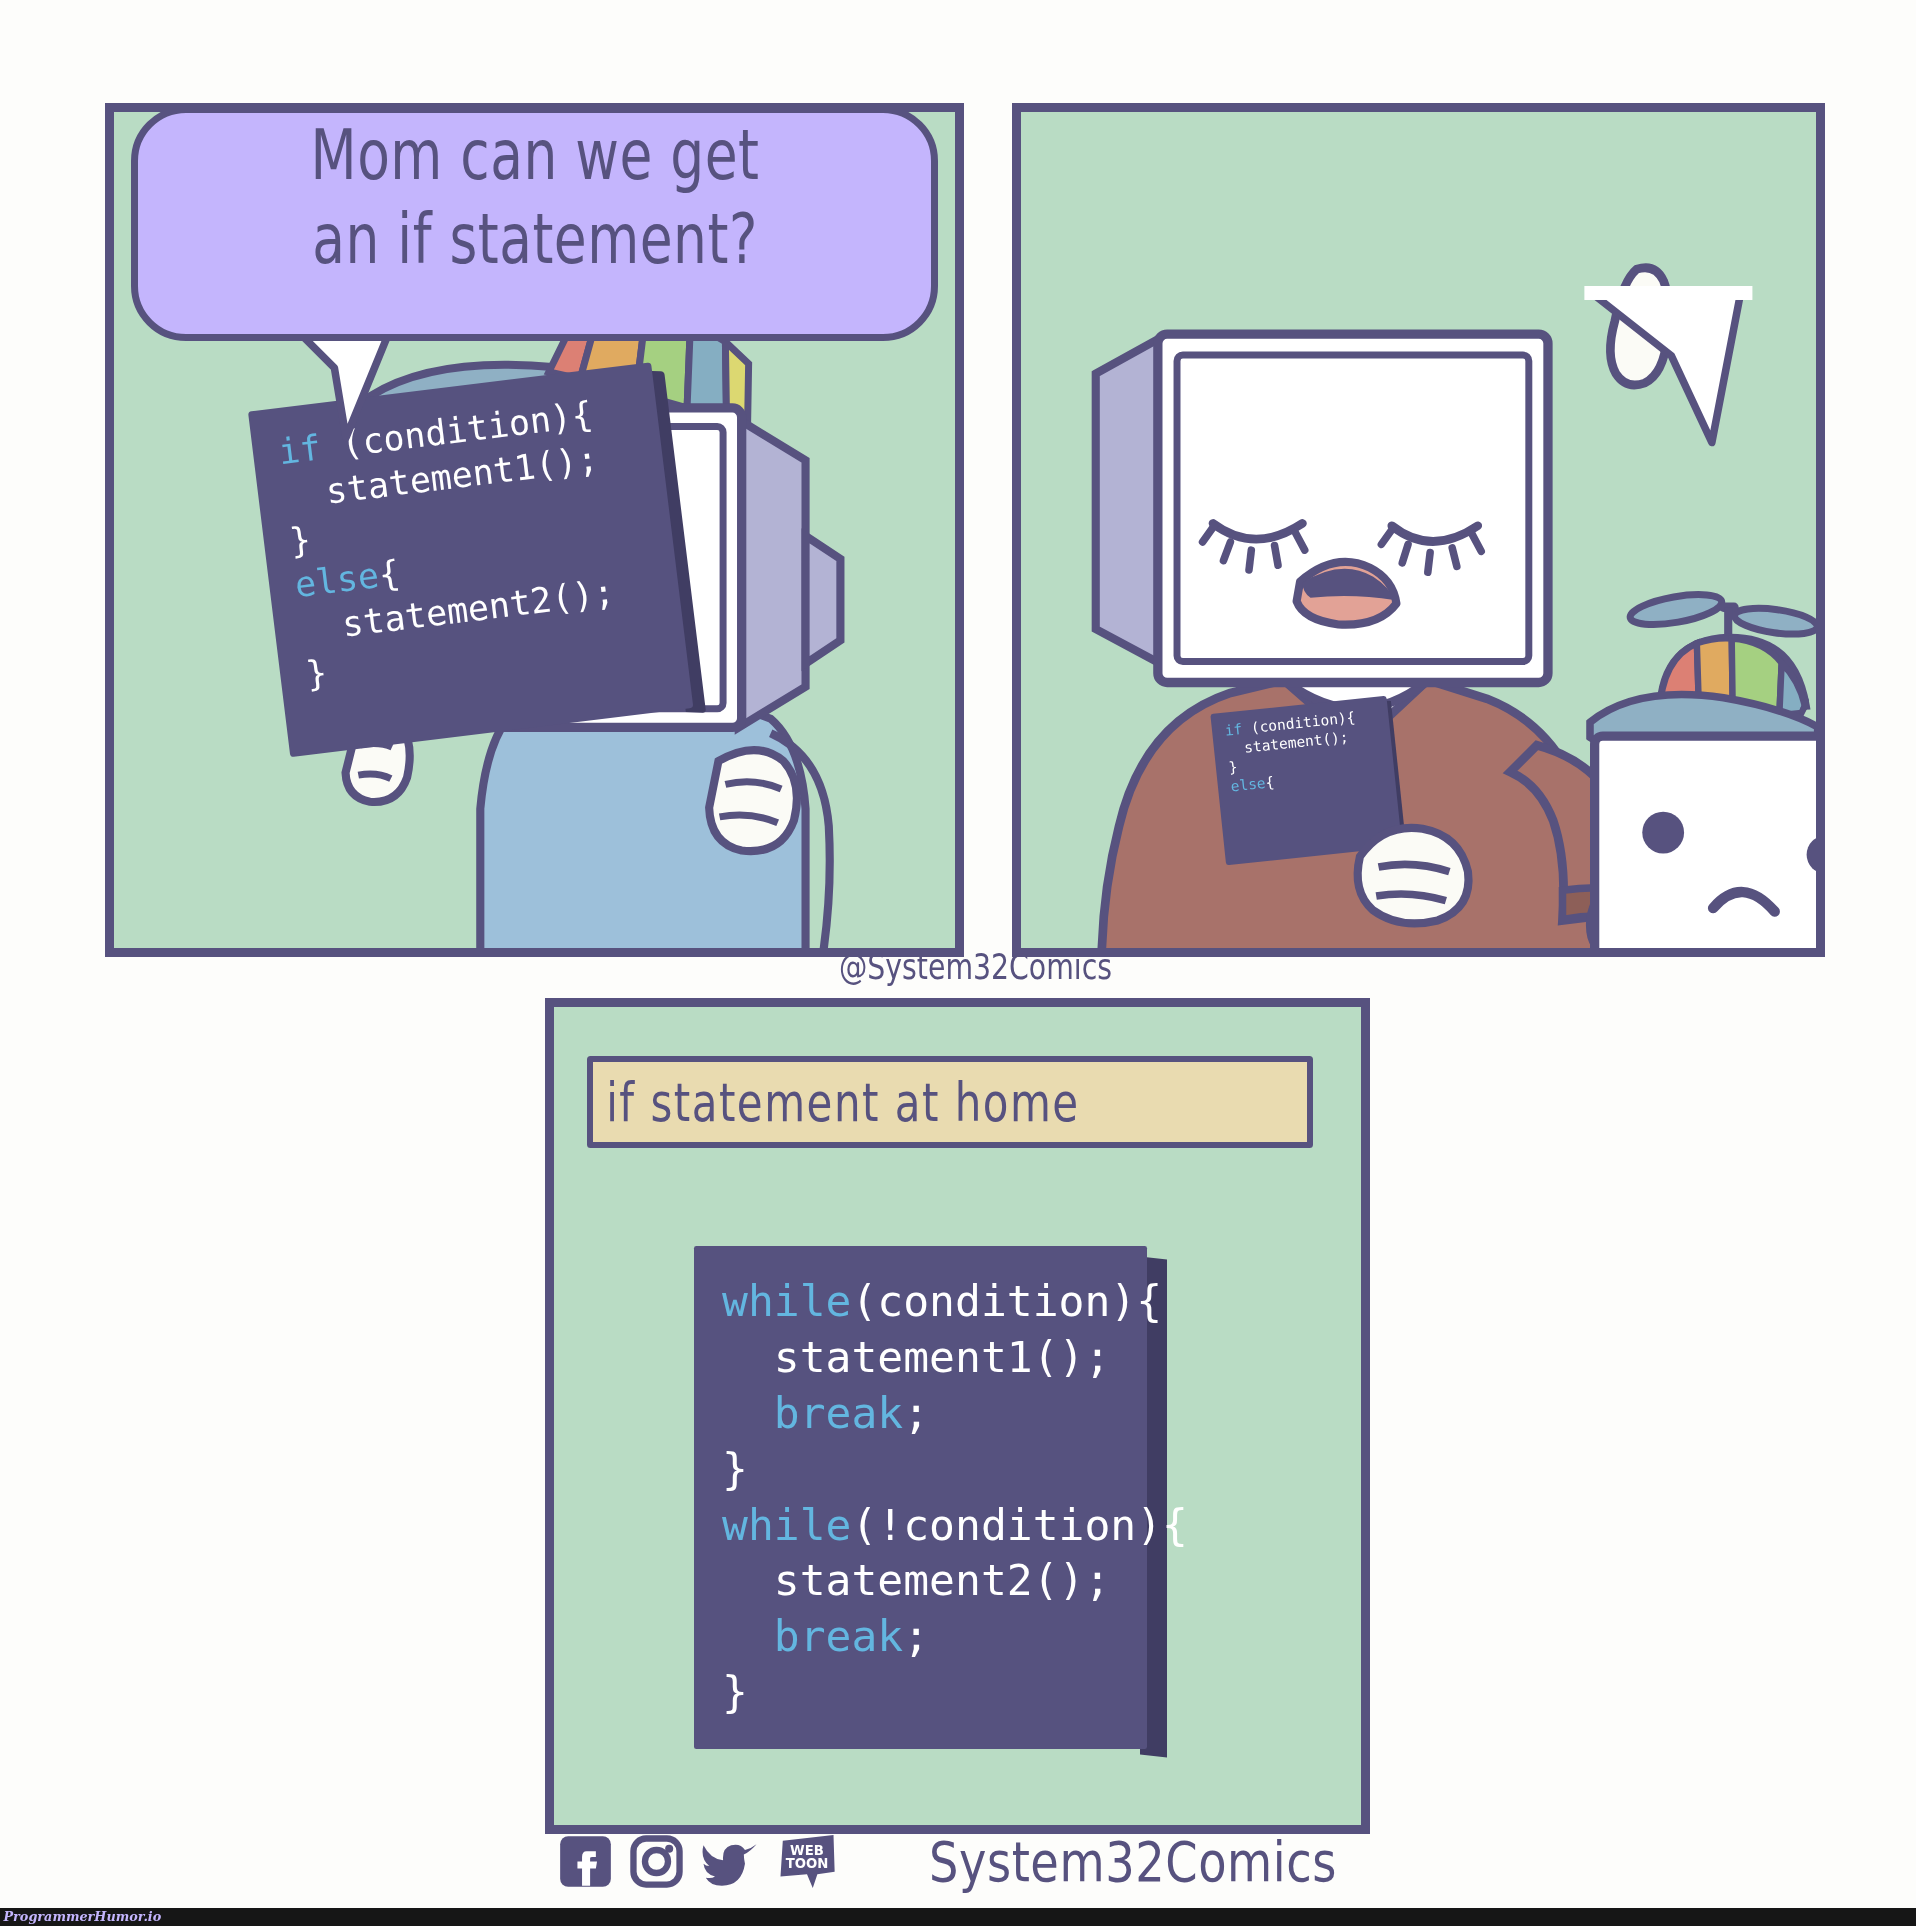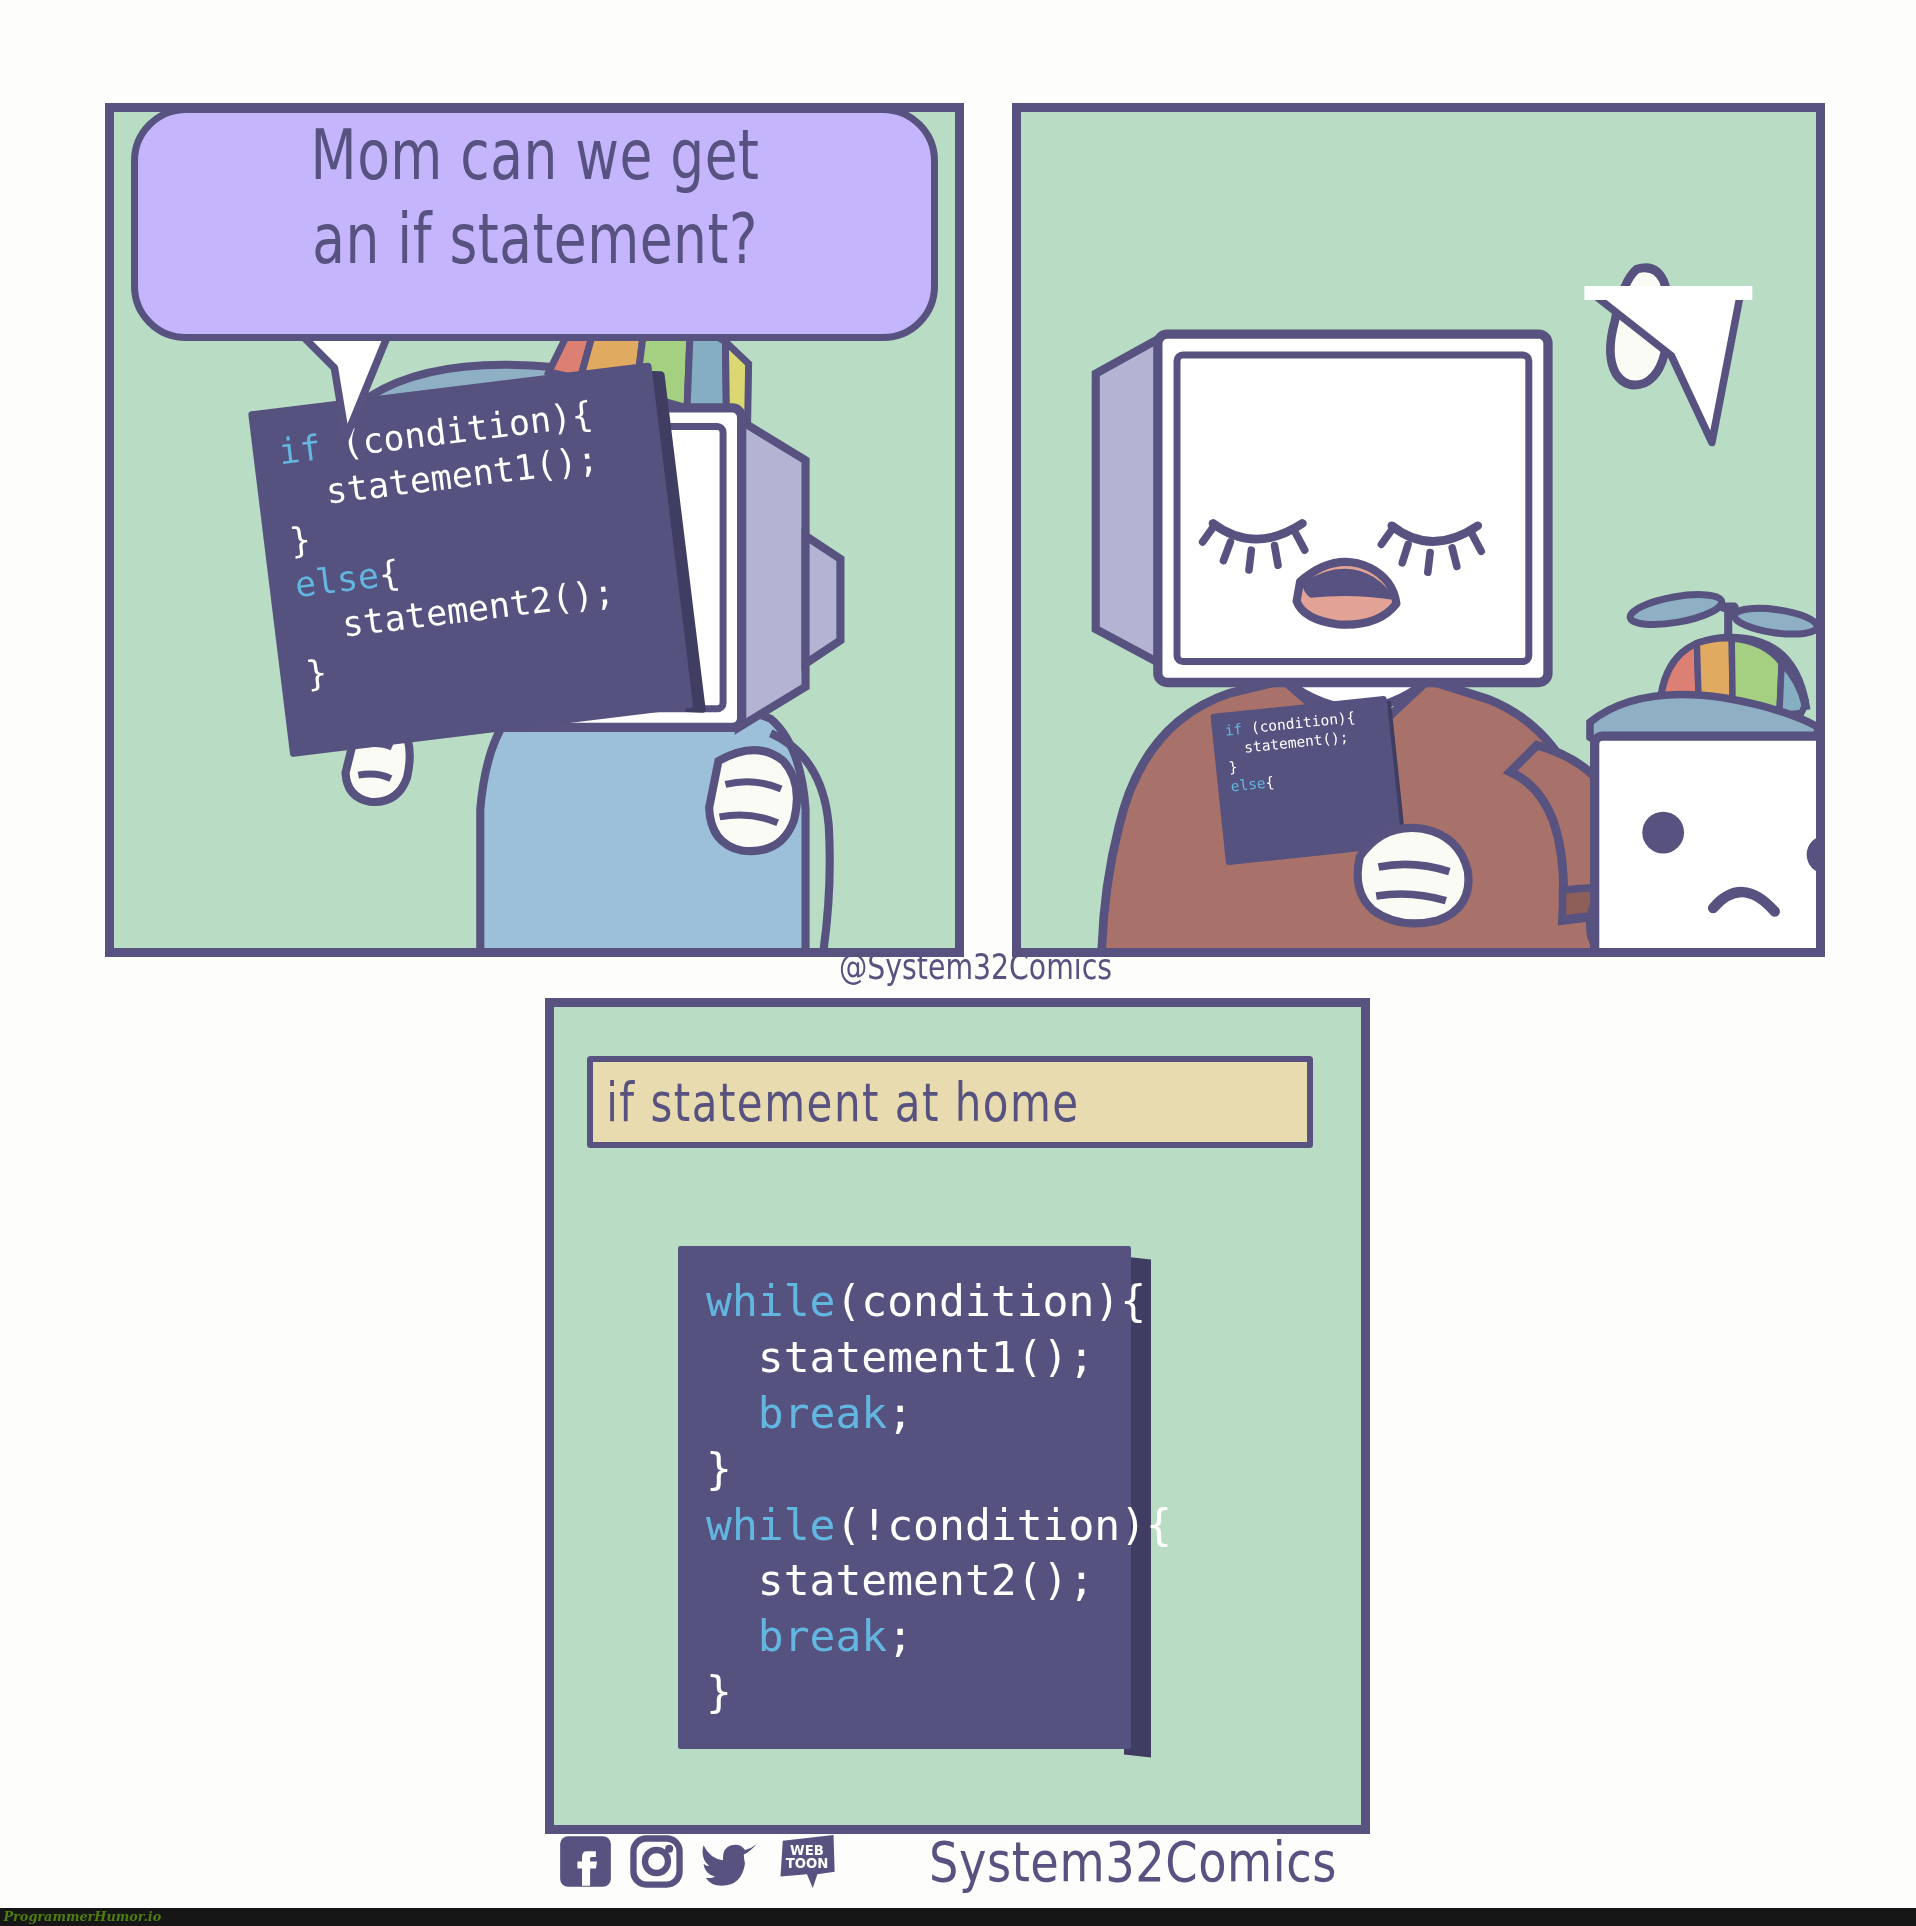--- a/index.html
+++ b/index.html
@@ -65,21 +65,21 @@
      border-radius:0 3.5px 3.5px 0;transform:skewY(9deg);}
   #slab-1 .code{position:absolute;left:25.6px;top:22px;font-size:35px;}
 
   
   #slab-2{left:197px;top:592px;width:186px;height:157px;transform:rotate(-6deg);}
   #slab-2 .slab-face{width:177px;height:152px;border-radius:2.9px;}
   #slab-2 .slab-side{left:172px;top:4.6px;width:9.3px;height:149px;transform:skewY(9deg);}
   #slab-2 .code{position:absolute;left:12.8px;top:9.3px;font-size:14.5px;}
 
   
-  #slab-3{left:124px;top:239px;width:476px;height:511px;}
+  #slab-3{left:140px;top:239px;width:476px;height:511px;}
   #slab-3 .slab-face{width:453px;height:503px;border-radius:2.3px;}
   #slab-3 .slab-side{left:446px;top:11.6px;width:27px;height:498px;transform:skewY(6deg);}
   #slab-3 .code{position:absolute;left:28px;top:28px;font-size:43px;line-height:1.30;}
 
   
   #title-bar{
     position:absolute;left:33px;top:49px;width:726px;height:92px;
     background:#e9dbb0;border:6.4px solid #57527f;border-radius:3.5px;
     display:flex;align-items:center;box-sizing:border-box;z-index:25;
   }
@@ -106,21 +106,21 @@
     transform:scaleX(0.92);transform-origin:left center;z-index:51;
   }
 
   
   #bottom-bar{
     position:absolute;left:0;top:1908px;width:1916px;height:18.6px;
     background:#161616;z-index:60;
   }
   #bottom-bar .ph{
     font-family:"DejaVu Serif","Liberation Serif",serif;
-    font-style:italic;font-weight:bold;color:#4d7c0f;
+    font-style:italic;font-weight:bold;color:#c4b5fd;
     font-size:12.8px;padding-left:3.5px;line-height:18.6px;
   }
 </style>
 </head>
 <body>
 
 <div class="comic-root">
 
   <div class="panel" id="panel-1">
 

